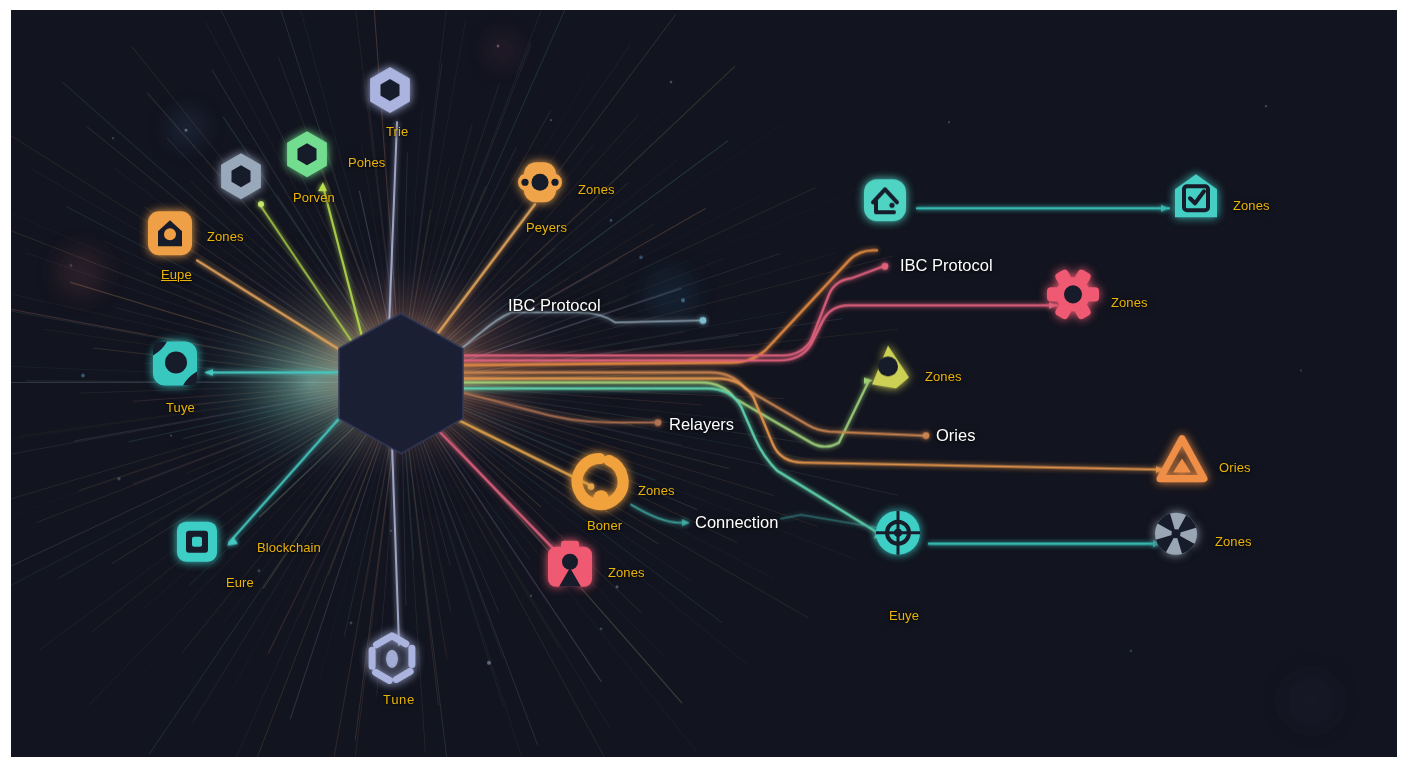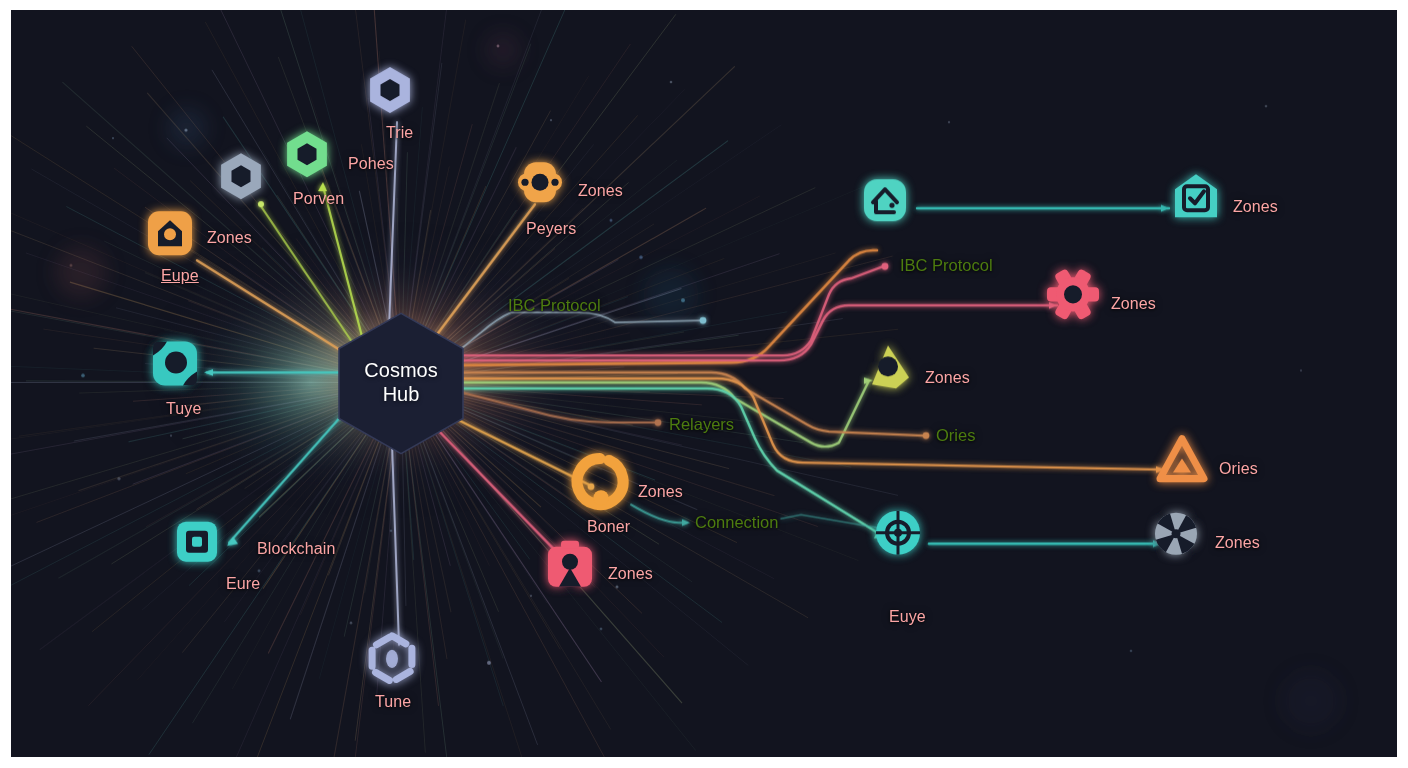--- a/index.html
+++ b/index.html
@@ -32,31 +32,31 @@
   }
   #svg-layer {
     position: absolute;
     left: 0; top: 0;
     width: 100%;
     height: 100%;
     display: block;
   }
   .node-label {
     position: absolute;
-    color: #fca5a5;
-    font-size: 16px;
+    color: #eab308;
+    font-size: 13px;
     font-family: "Liberation Sans", sans-serif;
     white-space: nowrap;
     letter-spacing: 0.1px;
     text-shadow: 0 1px 3px rgba(0,0,0,0.85), 0 0 7px rgba(0,0,0,0.6);
     pointer-events: none;
   }
   .edge-label {
     position: absolute;
-    color: #4d7c0f;
+    color: #ffffff;
     font-size: 16.5px;
     font-family: "Liberation Sans", sans-serif;
     white-space: nowrap;
     text-shadow: 0 1px 3px rgba(0,0,0,0.85), 0 0 7px rgba(0,0,0,0.6);
     pointer-events: none;
   }
   .hub-text {
     position: absolute;
     color: #ffffff;
     font-size: 20px;
@@ -515,35 +515,31 @@
             <circle cx="1165" cy="523" r="21" fill="#9aa6b4"></circle>
             <path d="M1165 523 L1183.4 533.1 A21 21 0 0 1 1171.0 543.1 Z" fill="#171b2b"></path>
             <path d="M1165 523 L1154.9 541.4 A21 21 0 0 1 1144.9 529.0 Z" fill="#171b2b"></path>
             <path d="M1165 523 L1146.6 512.9 A21 21 0 0 1 1159.0 502.9 Z" fill="#171b2b"></path>
             <path d="M1165 523 L1175.1 504.6 A21 21 0 0 1 1185.1 517.0 Z" fill="#171b2b"></path>
             <circle cx="1165" cy="523" r="4.5" fill="#171b2b"></circle>
           </g>
         </g>
     </svg>
 
-    <div class="hub-text" style="left:330px; top:348px; width:120px;">
-      <div>Cosmos</div>
-      <div>Hub</div>
-    </div>
 
     <div id="labels-layer">
         <div class="node-label" style="left: 375px; top: 114px;">Trie</div>
         <div class="node-label" style="left: 282px; top: 180px;">Porven</div>
         <div class="node-label" style="left: 337px; top: 145px;">Pohes</div>
         <div class="node-label" style="left: 150px; top: 257px; text-decoration: underline;">Eupe</div>
         <div class="node-label" style="left: 196px; top: 219px;">Zones</div>
         <div class="node-label" style="left: 155px; top: 390px;">Tuye</div>
         <div class="node-label" style="left: 179px; top: 565px; margin-left: 36px;">Eure</div>
         <div class="node-label" style="left: 222px; top: 530px; margin-left: 24px;">Blockchain</div>
-        <div class="node-label" style="left: 364px; top: 683px;">Tune</div>
+        <div class="node-label" style="left: 372px; top: 683px; font-family: Liberation Mono, monospace;">Tune</div>
         <div class="node-label" style="left: 576px; top: 508px;">Boner</div>
         <div class="node-label" style="left: 627px; top: 473px;">Zones</div>
         <div class="node-label" style="left: 597px; top: 555px;">Zones</div>
         <div class="node-label" style="left: 515px; top: 210px;">Peyers</div>
         <div class="node-label" style="left: 567px; top: 172px;">Zones</div>
         <div class="node-label" style="left: 1222px; top: 188px;">Zones</div>
         <div class="node-label" style="left: 1100px; top: 285px;">Zones</div>
         <div class="node-label" style="left: 914px; top: 359px;">Zones</div>
         <div class="node-label" style="left: 1208px; top: 450px;">Ories</div>
         <div class="node-label" style="left: 878px; top: 558px; margin-top: 40px;">Euye</div>

